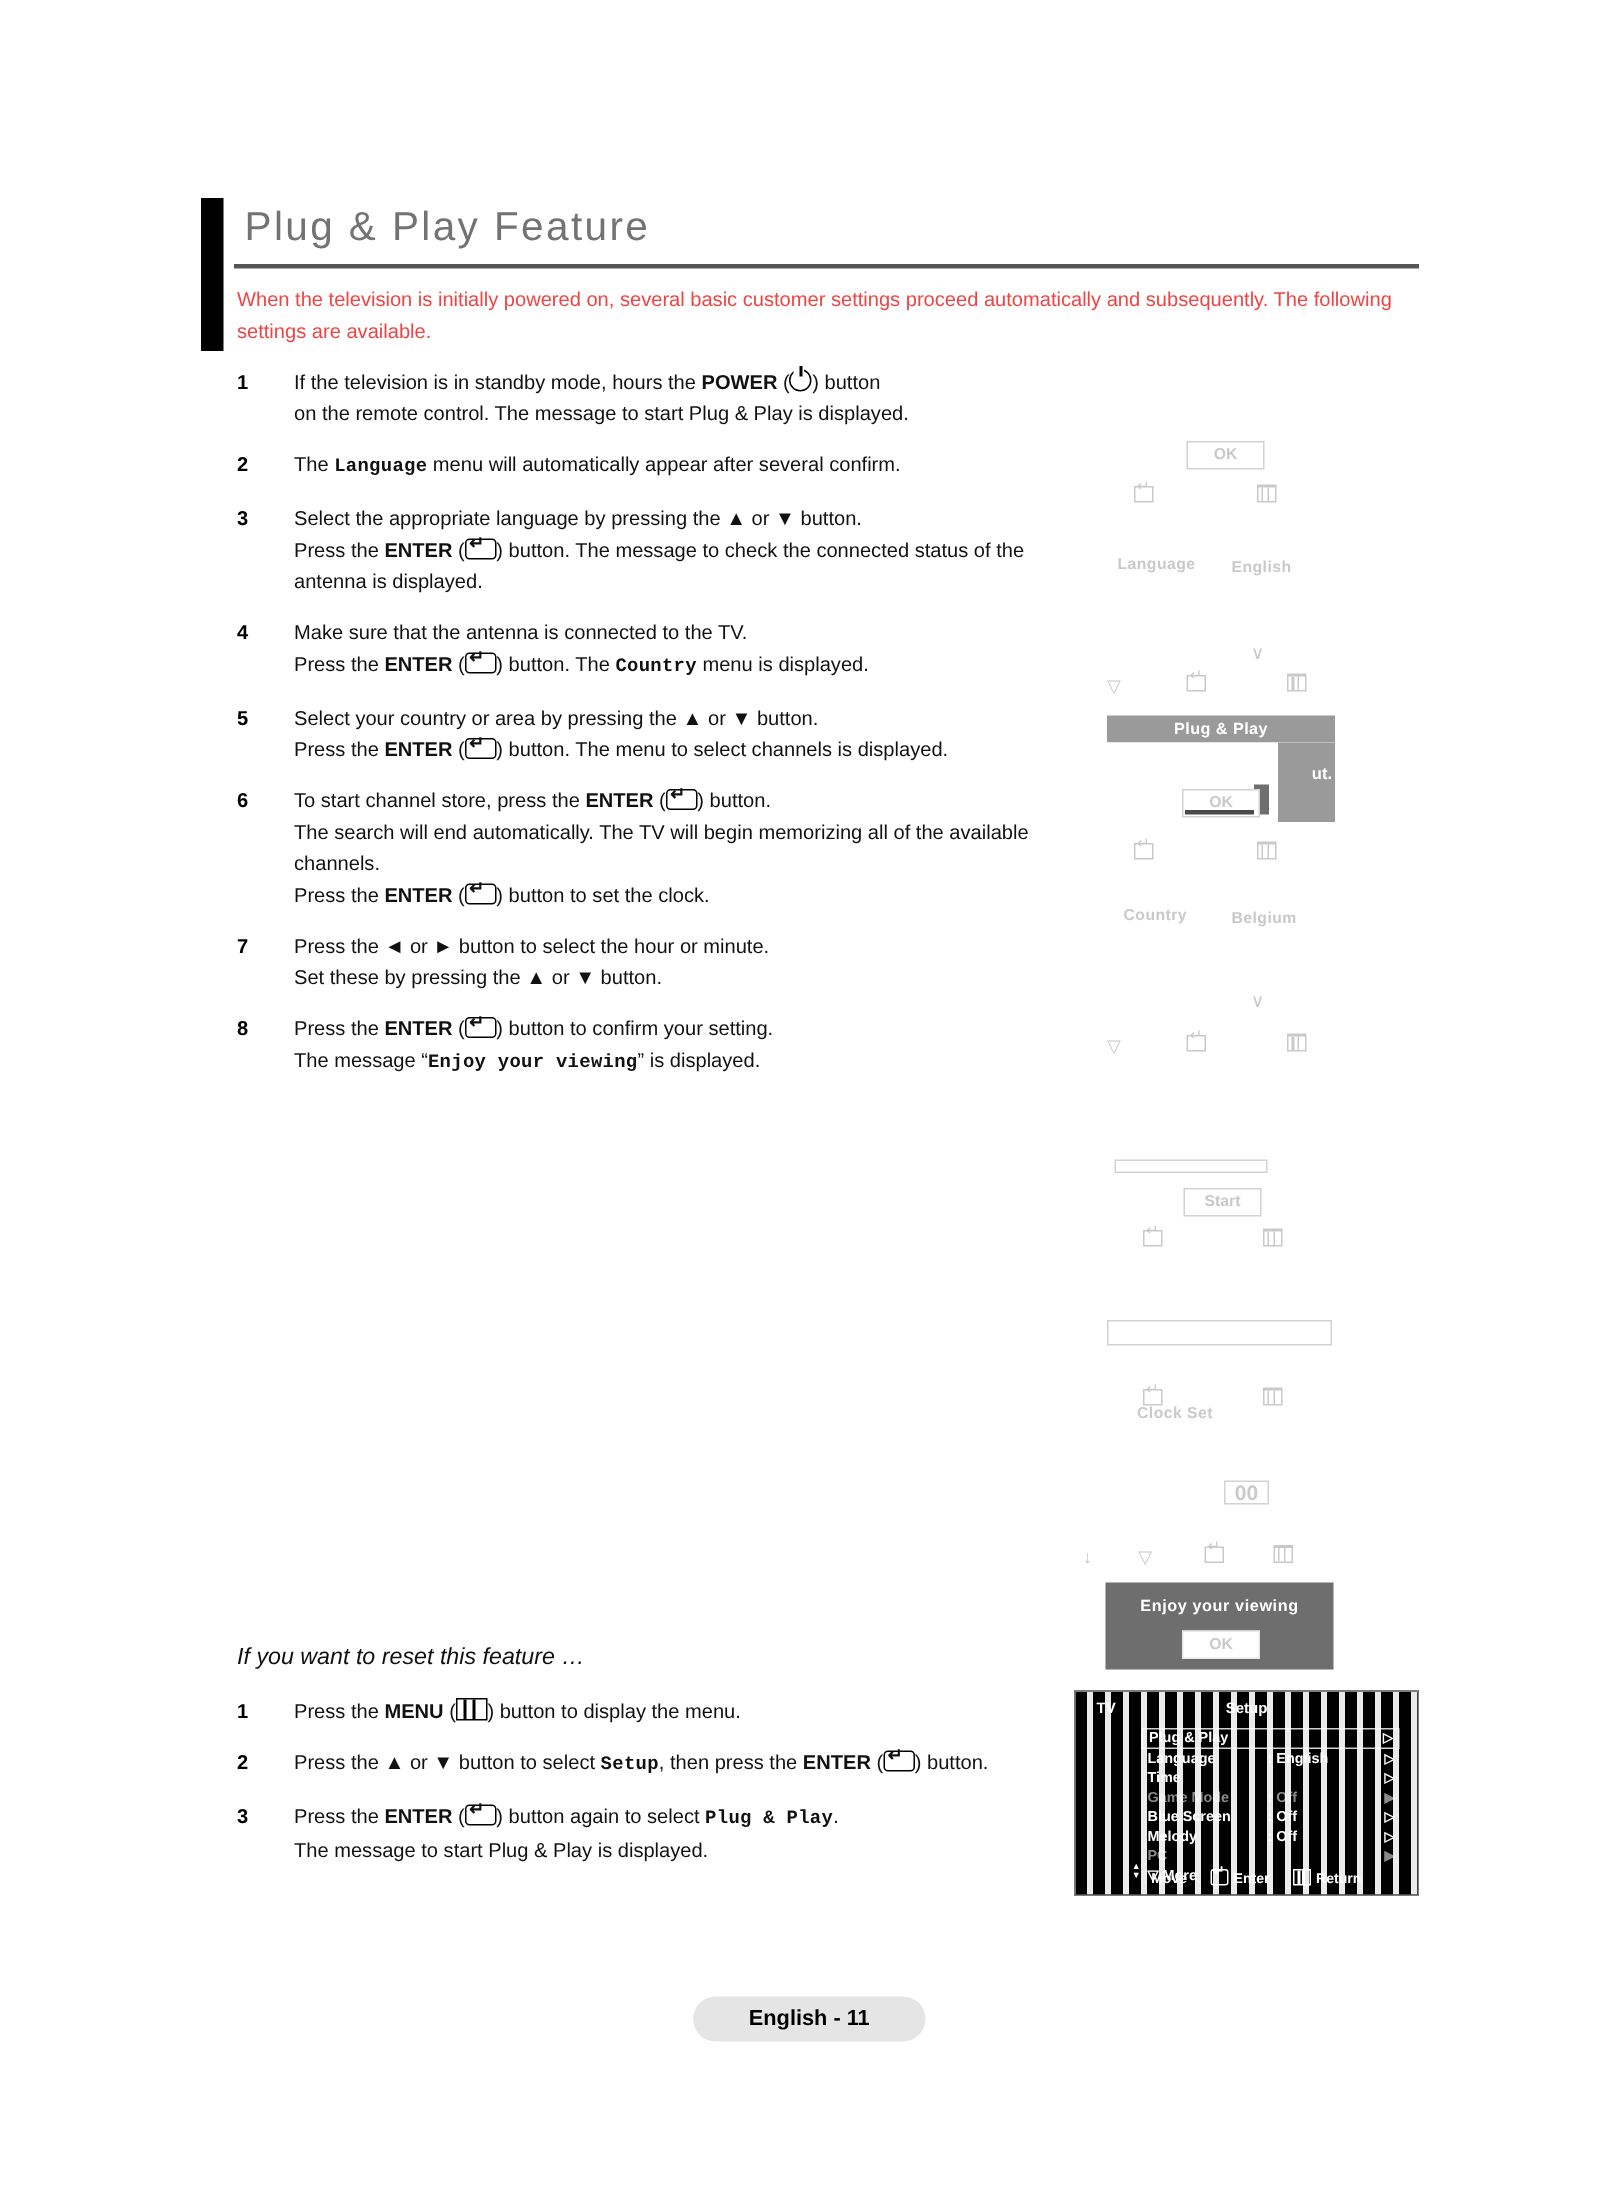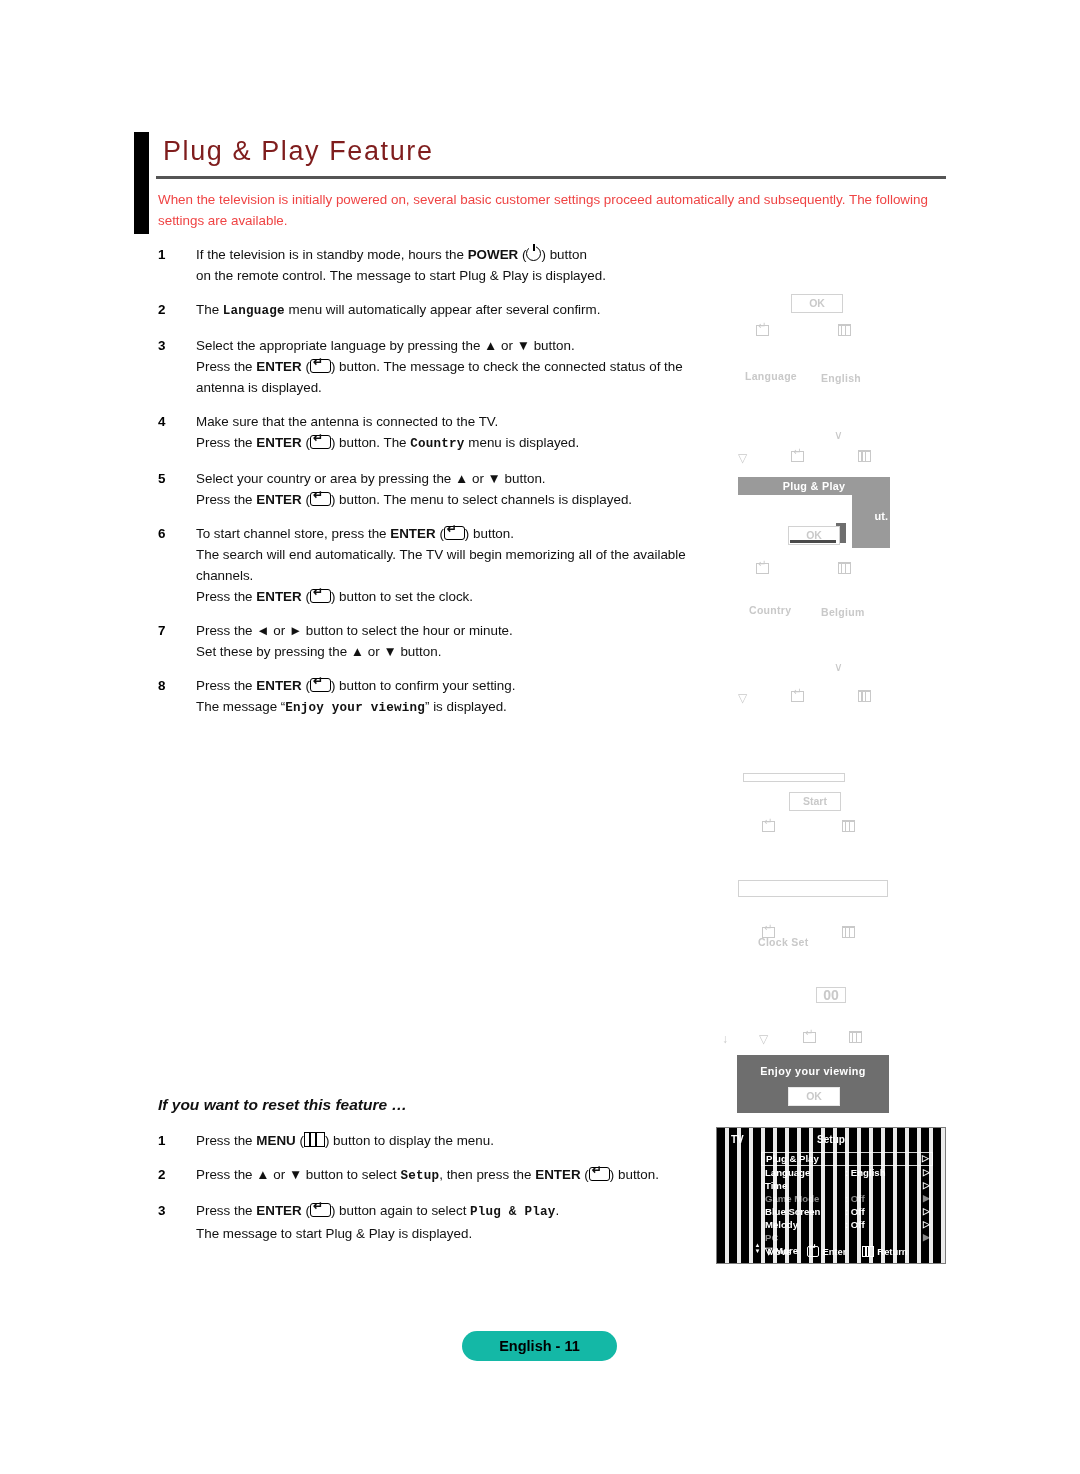--- a/index.html
+++ b/index.html
@@ -23,21 +23,21 @@
     height: 102px;
     background: #000;
   }
   #page-title {
     position: absolute;
     left: 163px;
     top: 136px;
     font-size: 27px;
     font-weight: 400;
     letter-spacing: 1.6px;
-    color: #7f1d1d;
+    color: #737373;
     white-space: nowrap;
   }
   #title-rule {
     position: absolute;
     left: 156px;
     top: 176px;
     width: 790px;
     height: 3px;
     background: #555;
   }
@@ -156,32 +156,32 @@
     background: #000;
   }
 
   
   #reset-heading {
     position: absolute;
     left: 158px;
     top: 1096px;
     font-size: 15.5px;
     font-style: italic;
-    font-weight: bold;
+    font-weight: normal;
     color: #111;
   }
 
   
   #footer-pill {
     position: absolute;
     left: 462px;
     top: 1331px;
     width: 155px;
     height: 30px;
-    background: #14b8a6;
+    background: #e5e5e5;
     border-radius: 16px;
     display: flex;
     align-items: center;
     justify-content: center;
     font-size: 14.5px;
     font-weight: bold;
     color: #000;
   }
 
   

